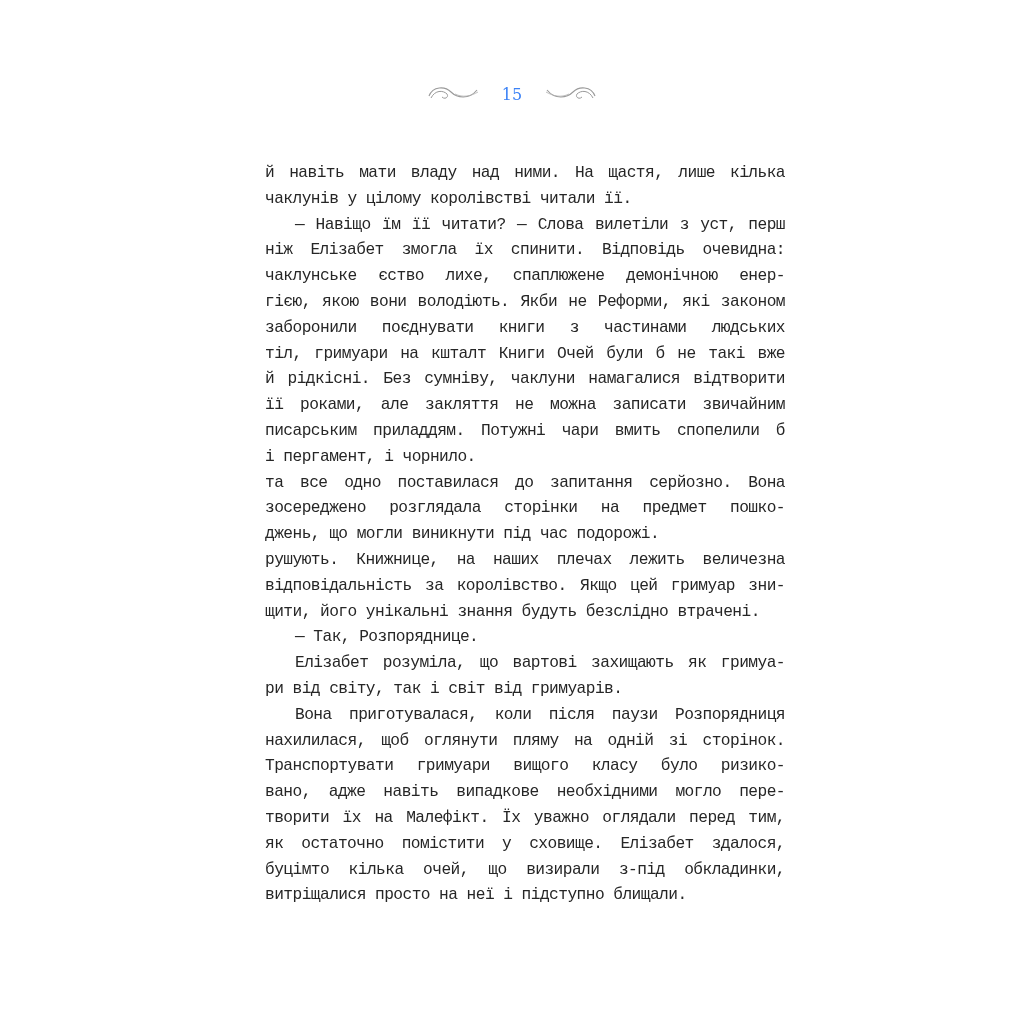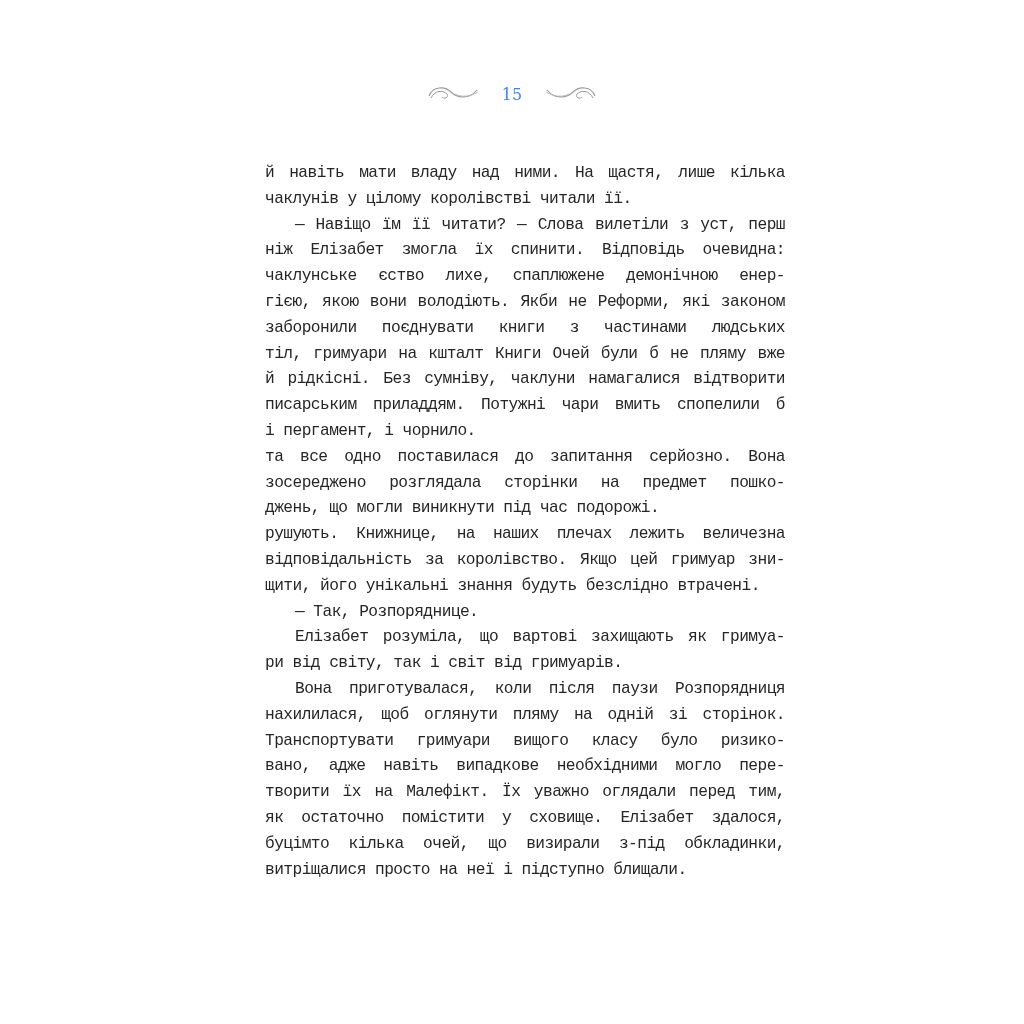--- a/index.html
+++ b/index.html
@@ -42,22 +42,23 @@
 </div>
 
 <div class="text-block" id="text-block">
     <span class="line">й навіть мати владу над ними. На щастя, лише кілька</span>
     <span class="line last">чаклунів у цілому королівстві читали її.</span>
     <span class="line indent">— Навіщо їм її читати? — Слова вилетіли з уст, перш</span>
     <span class="line">ніж Елізабет змогла їх спинити. Відповідь очевидна:</span>
     <span class="line">чаклунське єство лихе, спаплюжене демонічною енер-</span>
     <span class="line">гією, якою вони володіють. Якби не Реформи, які законом</span>
     <span class="line">заборонили поєднувати книги з частинами людських</span>
-    <span class="line">тіл, гримуари на кшталт Книги Очей були б не пляму вже</span>
+    <span class="line">тіл, гримуари на кшталт Книги Очей були б не такі вже</span>
     <span class="line">й рідкісні. Без сумніву, чаклуни намагалися відтворити</span>
+    <span class="line">її роками, але закляття не можна записати звичайним</span>
     <span class="line">писарським приладдям. Потужні чари вмить спопелили б</span>
     <span class="line last">і пергамент, і чорнило.</span>
     <span class="line">та все одно поставилася до запитання серйозно. Вона</span>
     <span class="line">зосереджено розглядала сторінки на предмет пошко-</span>
     <span class="line last">джень, що могли виникнути під час подорожі.</span>
     <span class="line">рушують. Книжнице, на наших плечах лежить величезна</span>
     <span class="line">відповідальність за королівство. Якщо цей гримуар зни-</span>
     <span class="line last">щити, його унікальні знання будуть безслідно втрачені.</span>
     <span class="line indent last">— Так, Розпоряднице.</span>
     <span class="line indent">Елізабет розуміла, що вартові захищають як гримуа-</span>

